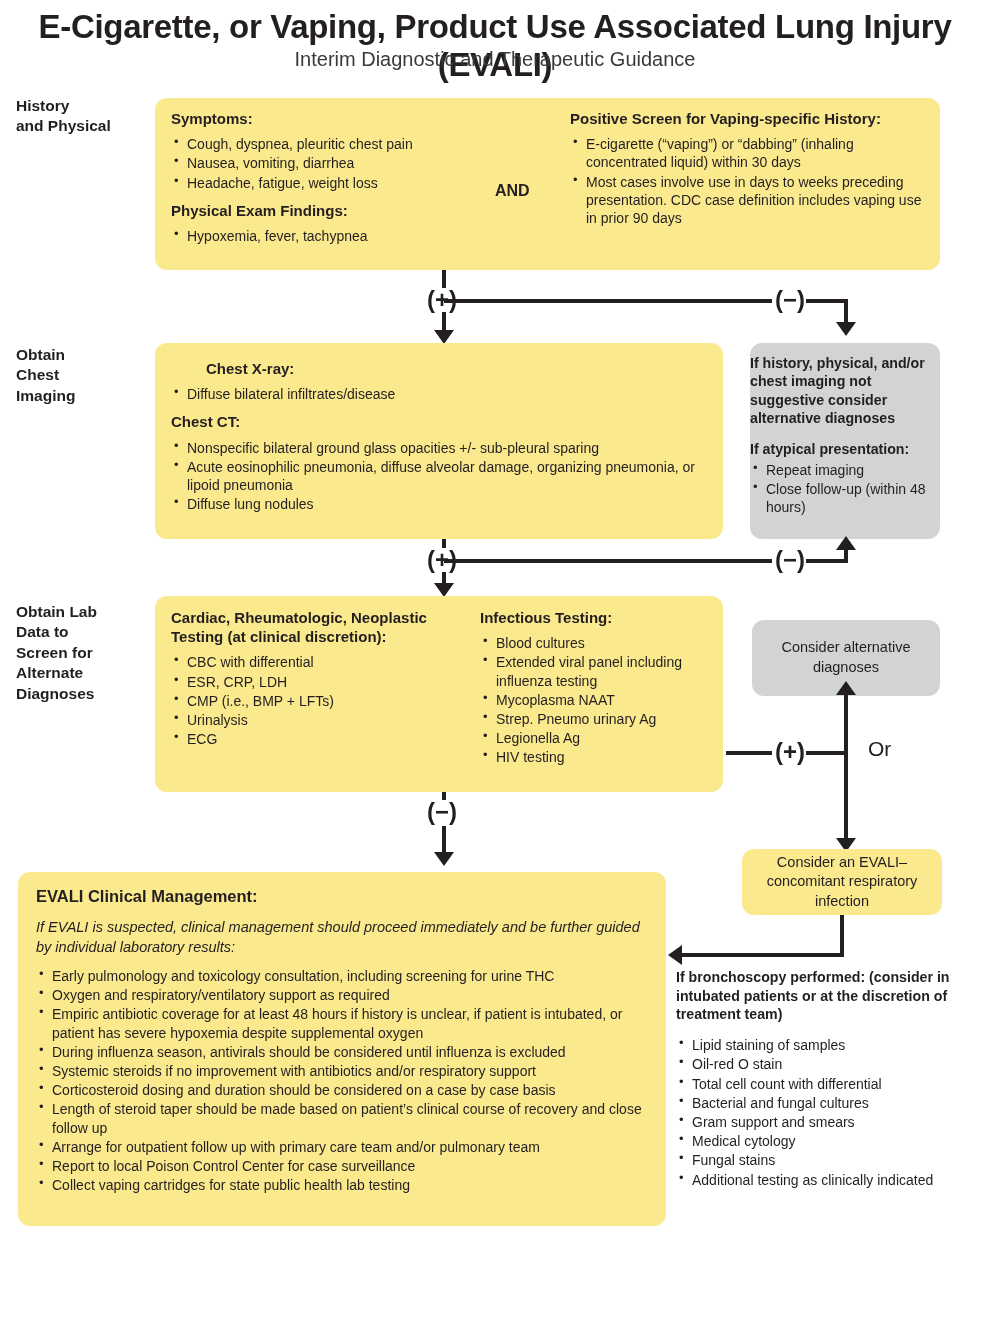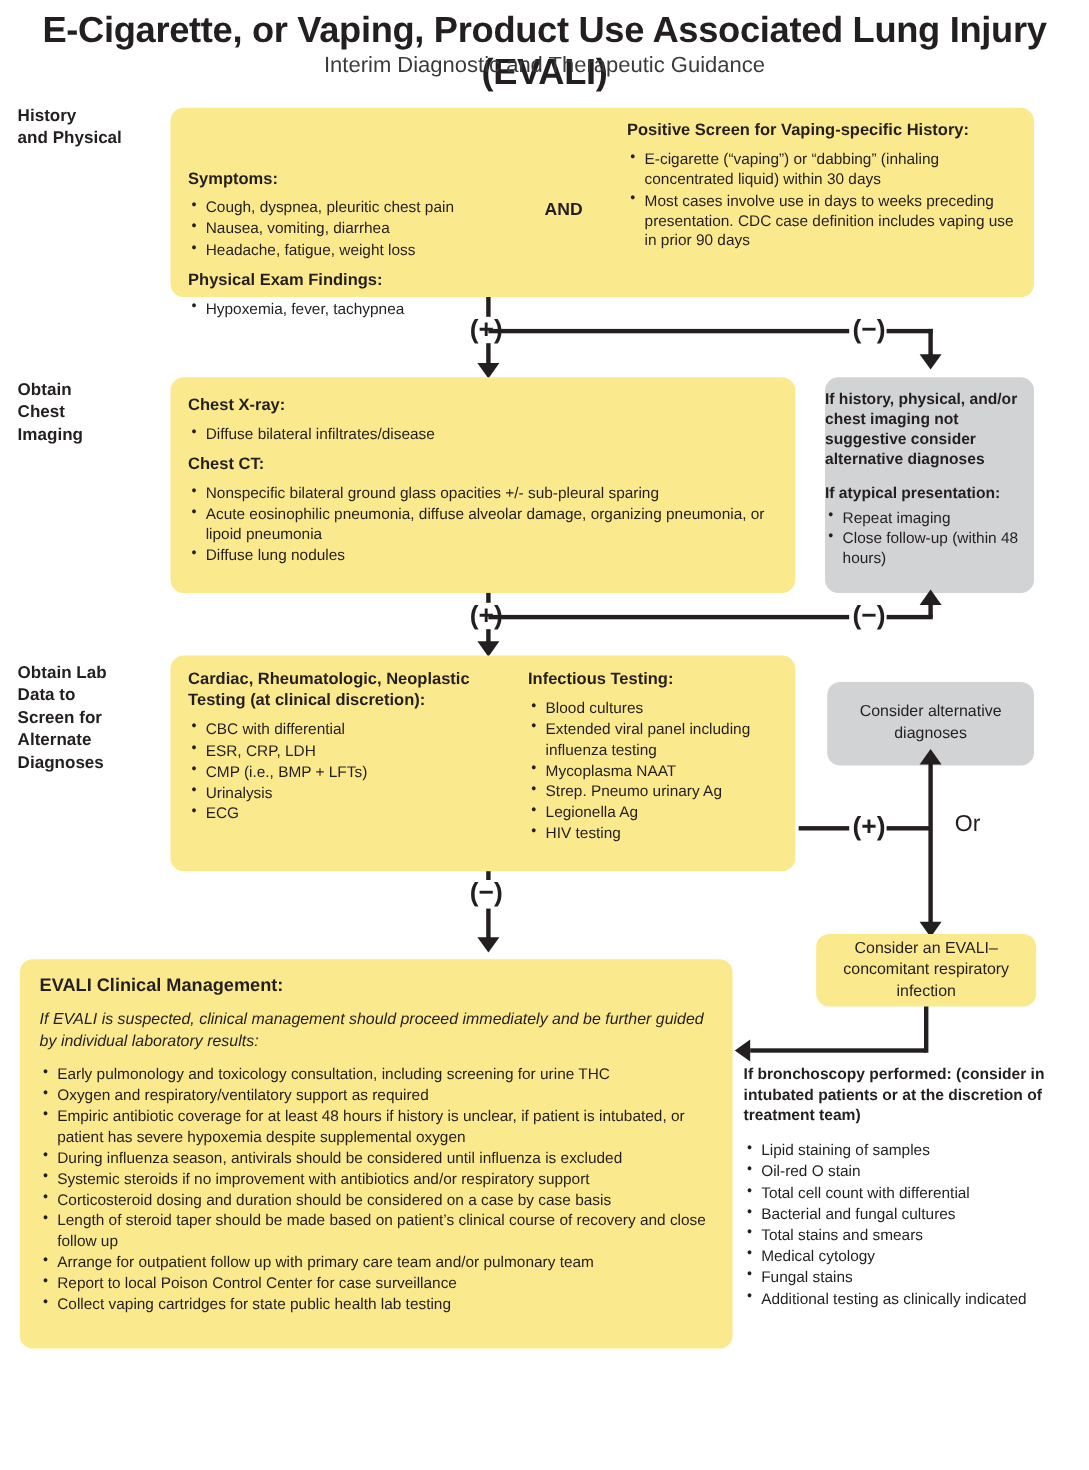--- a/index.html
+++ b/index.html
@@ -126,21 +126,21 @@
   <div class="stage-label" style="left:16px; top:602px; width:140px;">
     <div>Obtain Lab</div>
     <div>Data to</div>
     <div>Screen for</div>
     <div>Alternate</div>
     <div>Diagnoses</div>
   </div>
 
   <div class="box yellow" style="left:155px; top:98px; width:785px; height:172px;">
 
-    <div style="position:absolute; left:16px; top:11px; width:300px;margin-top:44px;">
+    <div style="position:absolute; left:16px; top:11px; width:300px;">
       <div class="bhead">Symptoms:</div>
       <ul class="blist">
         <li>Cough, dyspnea, pleuritic chest pain</li>
         <li>Nausea, vomiting, diarrhea</li>
         <li>Headache, fatigue, weight loss</li>
       </ul>
       <div class="bhead" style="margin-top:2px;">Physical Exam Findings:</div>
       <ul class="blist last">
         <li>Hypoxemia, fever, tachypnea</li>
       </ul>
@@ -164,21 +164,21 @@
     <div class="arrow-down" style="left:434px; top:330px;"></div>
 
     <div class="hline" style="left:444px; top:299px; width:332px;"></div>
     <div class="sign" style="left:772px; top:288px;">(−)</div>
     <div class="hline" style="left:806px; top:299px; width:42px;"></div>
     <div class="vline" style="left:844px; top:299px; height:28px;"></div>
     <div class="arrow-down" style="left:836px; top:322px;"></div>
   </div>
 
   <div class="box yellow" style="left:155px; top:343px; width:568px; height:196px;">
-    <div class="bhead" style="margin-top:4px;">Chest X-ray:</div>
+    <div class="bhead" style="margin-top:4px;margin-left:35px;">Chest X-ray:</div>
     <ul class="blist">
       <li>Diffuse bilateral infiltrates/disease</li>
     </ul>
     <div class="bhead">Chest CT:</div>
     <ul class="blist last">
       <li>Nonspecific bilateral ground glass opacities +/- sub-pleural sparing</li>
       <li>Acute eosinophilic pneumonia, diffuse alveolar damage, organizing pneumonia, or lipoid pneumonia</li>
       <li>Diffuse lung nodules</li>
     </ul>
   </div>
@@ -280,21 +280,21 @@
     </ul>
   </div>
 
   <div style="position:absolute; left:676px; top:968px; width:312px;">
     <div class="bhead" style="font-size:14.2px; line-height:1.32; margin-bottom:12px;">If bronchoscopy performed: (consider in intubated patients or at the discretion of treatment team)</div>
     <ul class="blist last">
       <li>Lipid staining of samples</li>
       <li>Oil-red O stain</li>
       <li>Total cell count with differential</li>
       <li>Bacterial and fungal cultures</li>
-      <li>Total stains and smears</li>
+      <li>Gram support and smears</li>
       <li>Medical cytology</li>
       <li>Fungal stains</li>
       <li>Additional testing as clinically indicated</li>
     </ul>
   </div>
 
   <div class="footer">
 
     
     

